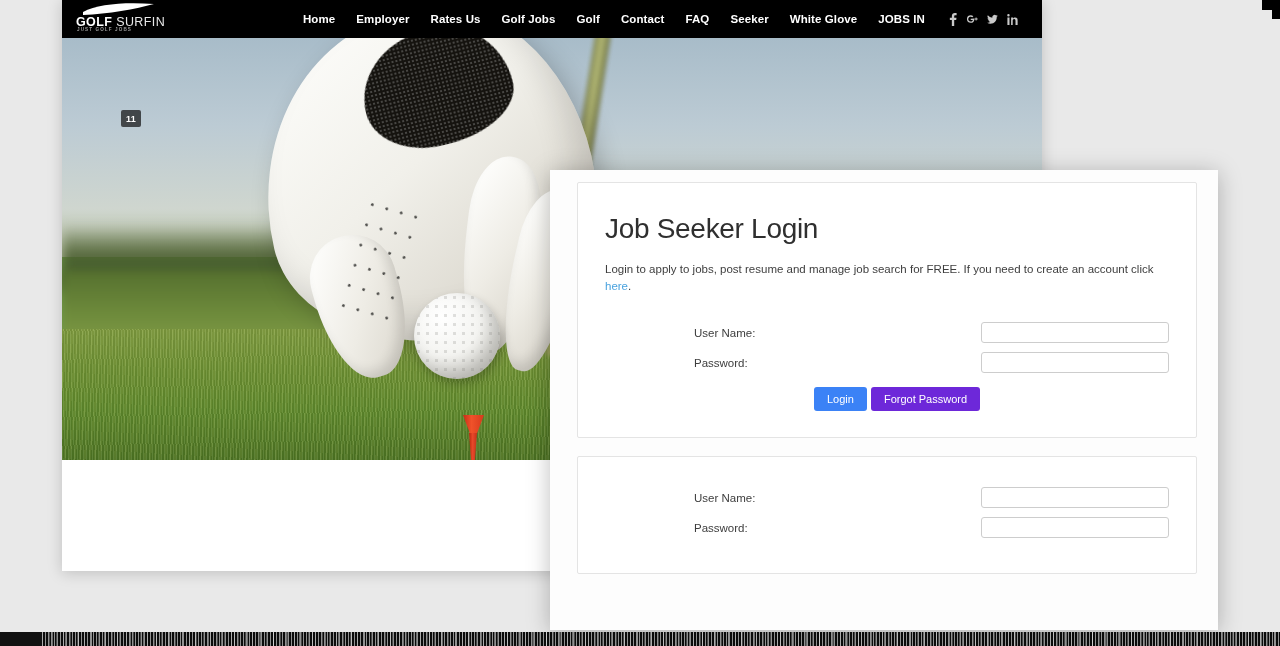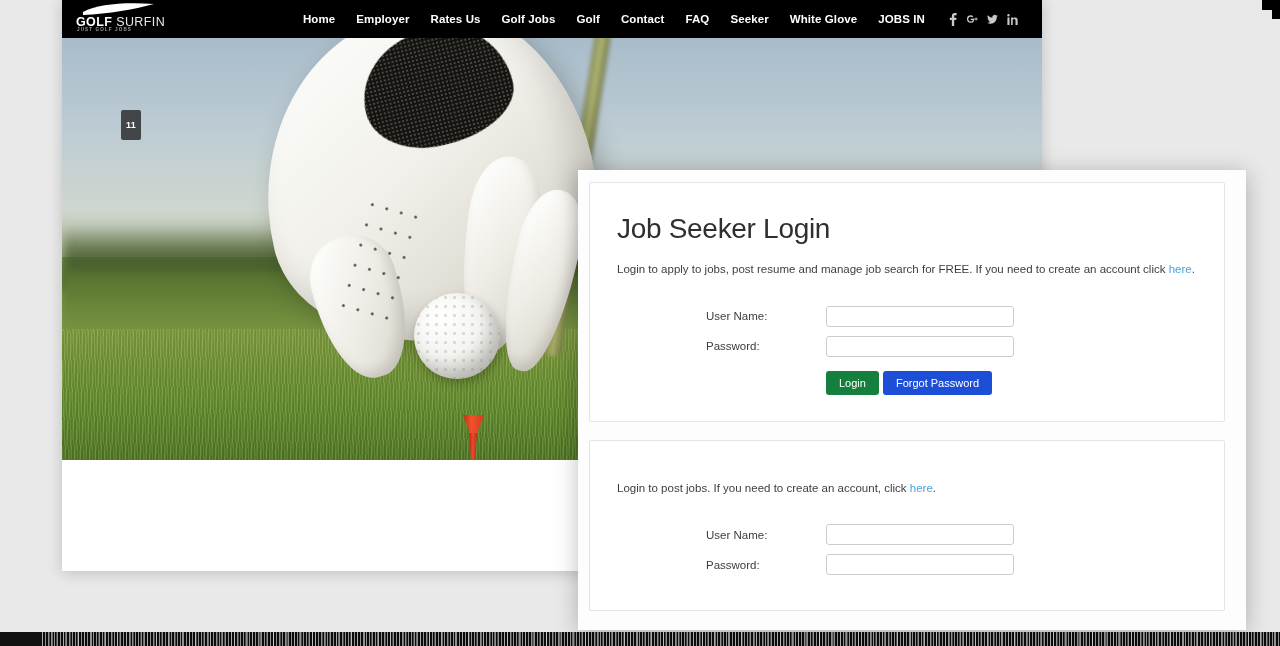--- a/index.html
+++ b/index.html
@@ -225,45 +225,45 @@
   .hero-flag {
     position: absolute;
     left: 431px; top: 30px;
     width: 44px; height: 64px;
     background: radial-gradient(ellipse at 50% 50%, rgba(244,226,140,0.95) 0%, rgba(206,196,120,0.5) 60%, rgba(180,180,110,0) 100%);
     filter: blur(5px);
   }
   .hero-badge {
     position: absolute;
     left: 59px; top: 72px;
-    width: 20px; height: 30px;
+    width: 20px; height: 17px;
     background: rgba(45,48,50,0.86);
     border-radius: 2px;
     color: #ffffff;
     font-size: 9px;
     font-weight: 700;
     display: flex;
     align-items: center;
     justify-content: center;
     letter-spacing: 0.3px;
   }
 
   .bg-content {
     height: 111px;
     background: #ffffff;
   }
 
   
   .overlay {
     position: absolute;
-    left: 578px; top: 170px;
+    left: 550px; top: 170px;
     width: 668px; height: 460px;
     background: #fdfdfd;
     box-shadow: 0 3px 22px rgba(0,0,0,0.26);
-    padding: 12px 21px 0 11px;
+    padding: 12px 21px 0 27px;
     overflow: hidden;
   }
 
   .card {
     background: #ffffff;
     border: 1px solid #e4e4e4;
     border-radius: 2px;
     padding: 30px 27px 26px 27px;
     margin-bottom: 18px;
   }
@@ -286,20 +286,21 @@
   .card-desc a {
     color: #4aa3df;
     text-decoration: none;
     cursor: pointer;
   }
 
   .form-row {
     display: flex;
     align-items: center;
     margin-bottom: 9px;
+    justify-content: space-between;
   }
   .form-label {
     width: 209px;
     padding-left: 89px;
     font-size: 11.5px;
     color: #3d3d3d;
     flex: 0 0 auto;
   }
   .form-input {
     width: 188px;
@@ -323,22 +324,22 @@
   .btn {
     border: none;
     border-radius: 3px;
     color: #ffffff;
     font-size: 11px;
     padding: 6px 13px;
     cursor: pointer;
     font-family: "Liberation Sans", sans-serif;
     line-height: 1.1;
   }
-  .btn-login { background: #15803d; }
-  .btn-forgot { background: #1d4ed8; }
+  .btn-login { background: #3b82f6; }
+  .btn-forgot { background: #6d28d9; }
 
   
   .static-strip {
     position: absolute;
     left: 0; bottom: 0;
     width: 1280px; height: 14px;
     background: #0b0b0b;
     background-image:
       repeating-linear-gradient(90deg, rgba(255,255,255,0.55) 0 1px, rgba(0,0,0,0) 1px 3px),
       repeating-linear-gradient(90deg, rgba(255,255,255,0.25) 0 1px, rgba(0,0,0,0) 1px 7px),
@@ -449,21 +450,20 @@
         <input class="form-input" type="password" value="" style="">
       </div>
 
       <div class="btn-row">
         <button class="btn btn-login">Login</button>
         <button class="btn btn-forgot">Forgot Password</button>
       </div>
     </div>
 
     <div class="card">
-      <p class="card-desc"><span>Login to post jobs. If you need to create an account, click </span><a>here</a><span>.</span></p>
 
       <div class="form-row">
         <div class="form-label">User Name:</div>
         <input class="form-input" type="text" value="" style="">
       </div>
 
       <div class="form-row">
         <div class="form-label">Password:</div>
         <input class="form-input" type="password" value="" style="">
       </div>

